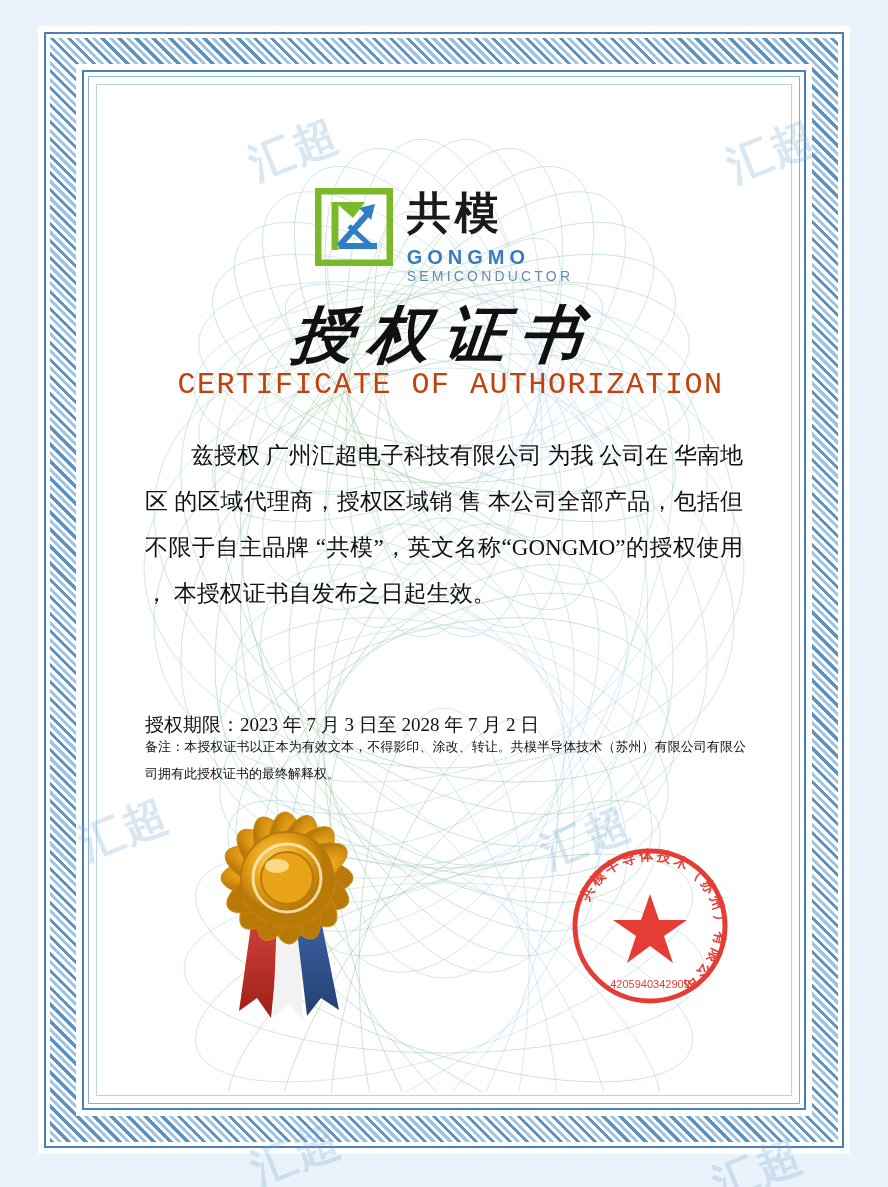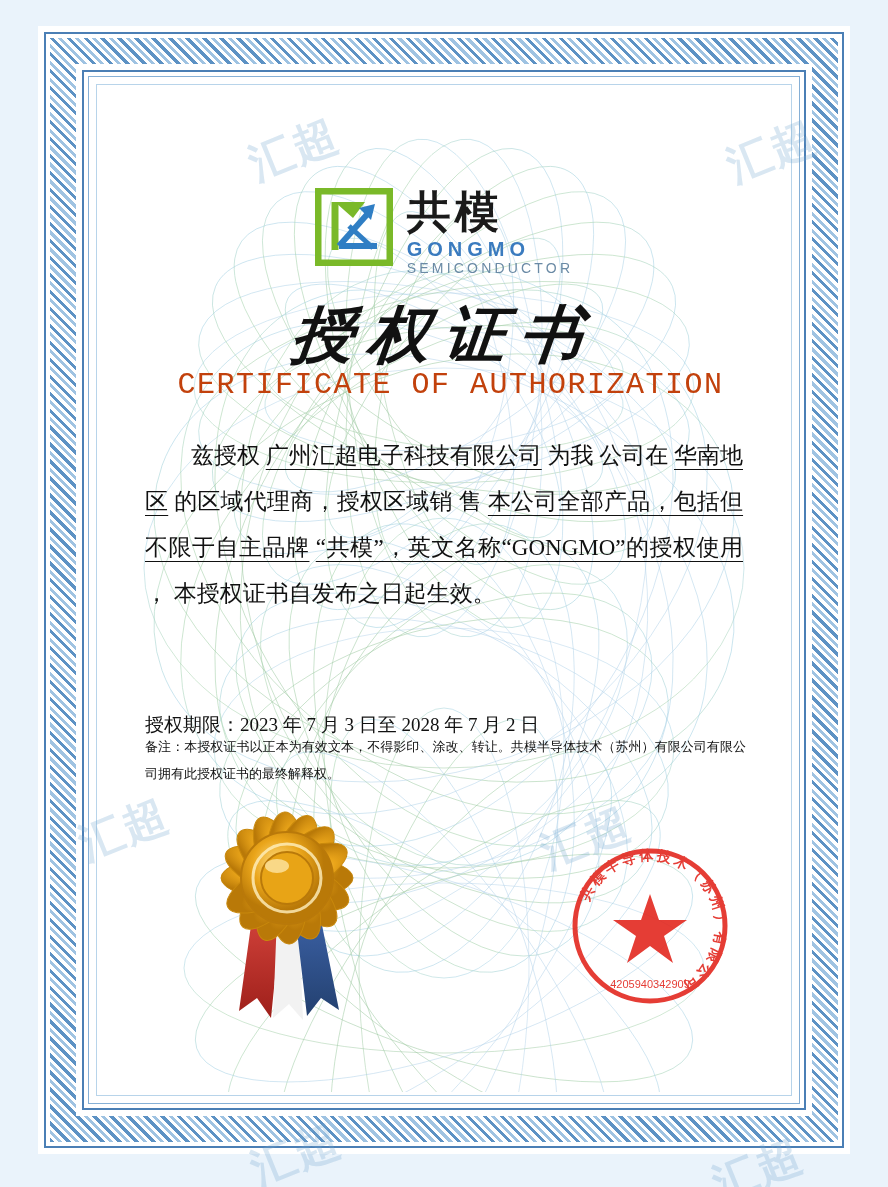--- a/index.html
+++ b/index.html
@@ -111,35 +111,35 @@
   }
   .logo-mark {
     width: 78px;
     height: 78px;
     position: relative;
   }
   .logo-text {
     padding-top: 2px;
   }
   .logo-cn {
-    font-family: Liberation Serif, serif;
+    font-family: Liberation Sans, sans-serif;
     font-size: 44px;
     font-weight: bold;
     color: #1a1a1a;
     letter-spacing: 4px;
     line-height: 46px;
   }
   .logo-en {
     font-family: "Liberation Sans", sans-serif;
     font-size: 20px;
     font-weight: bold;
     color: #3a7bbf;
     letter-spacing: 5px;
     line-height: 22px;
-    margin-top: 2px;
+    margin-top: 10px;
   }
   .logo-sub {
     font-family: "Liberation Sans", sans-serif;
     font-size: 14px;
     color: #6a8aa5;
     letter-spacing: 3.2px;
     line-height: 14px;
     margin-top: 1px;
   }
 
@@ -175,21 +175,20 @@
     right: 45px;
     top: 345px;
     font-family: "Liberation Serif", serif;
     font-size: 23px;
     line-height: 46px;
     color: #111111;
     text-align: justify;
   }
   .body-text .indent { display: inline-block; width: 46px; }
   .ul {
-    text-decoration: underline;
     text-underline-offset: 6px;
     text-decoration-thickness: 1px;
   }
 
   
   .period {
     position: absolute;
     left: 45px;
     right: 45px;
     top: 622px;

